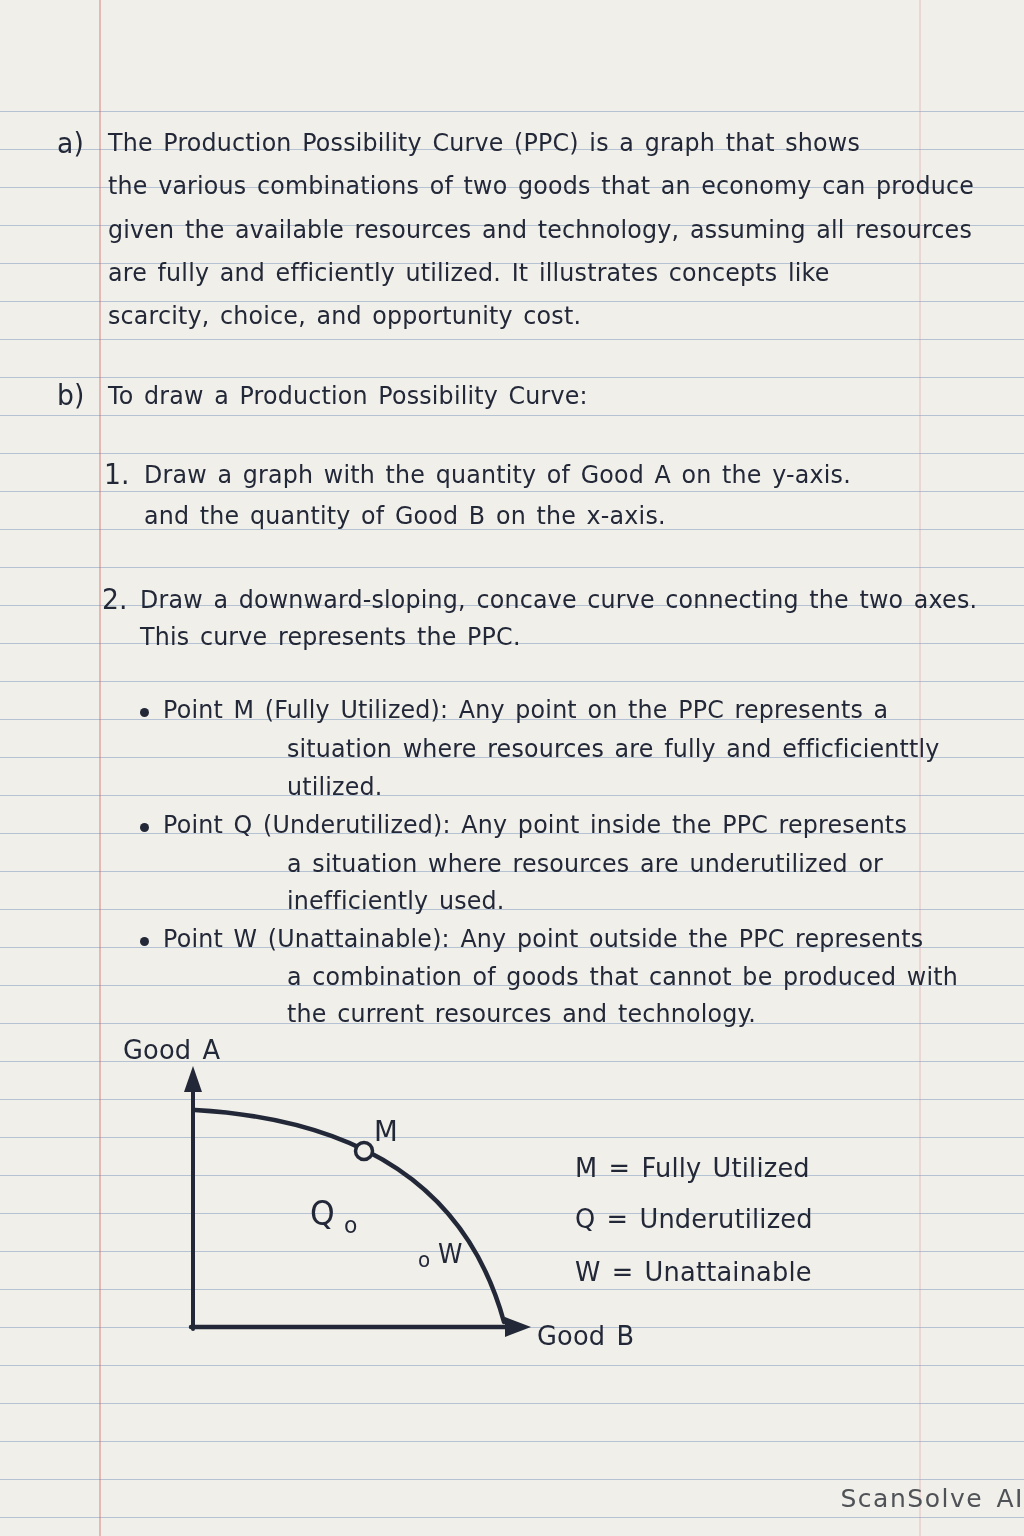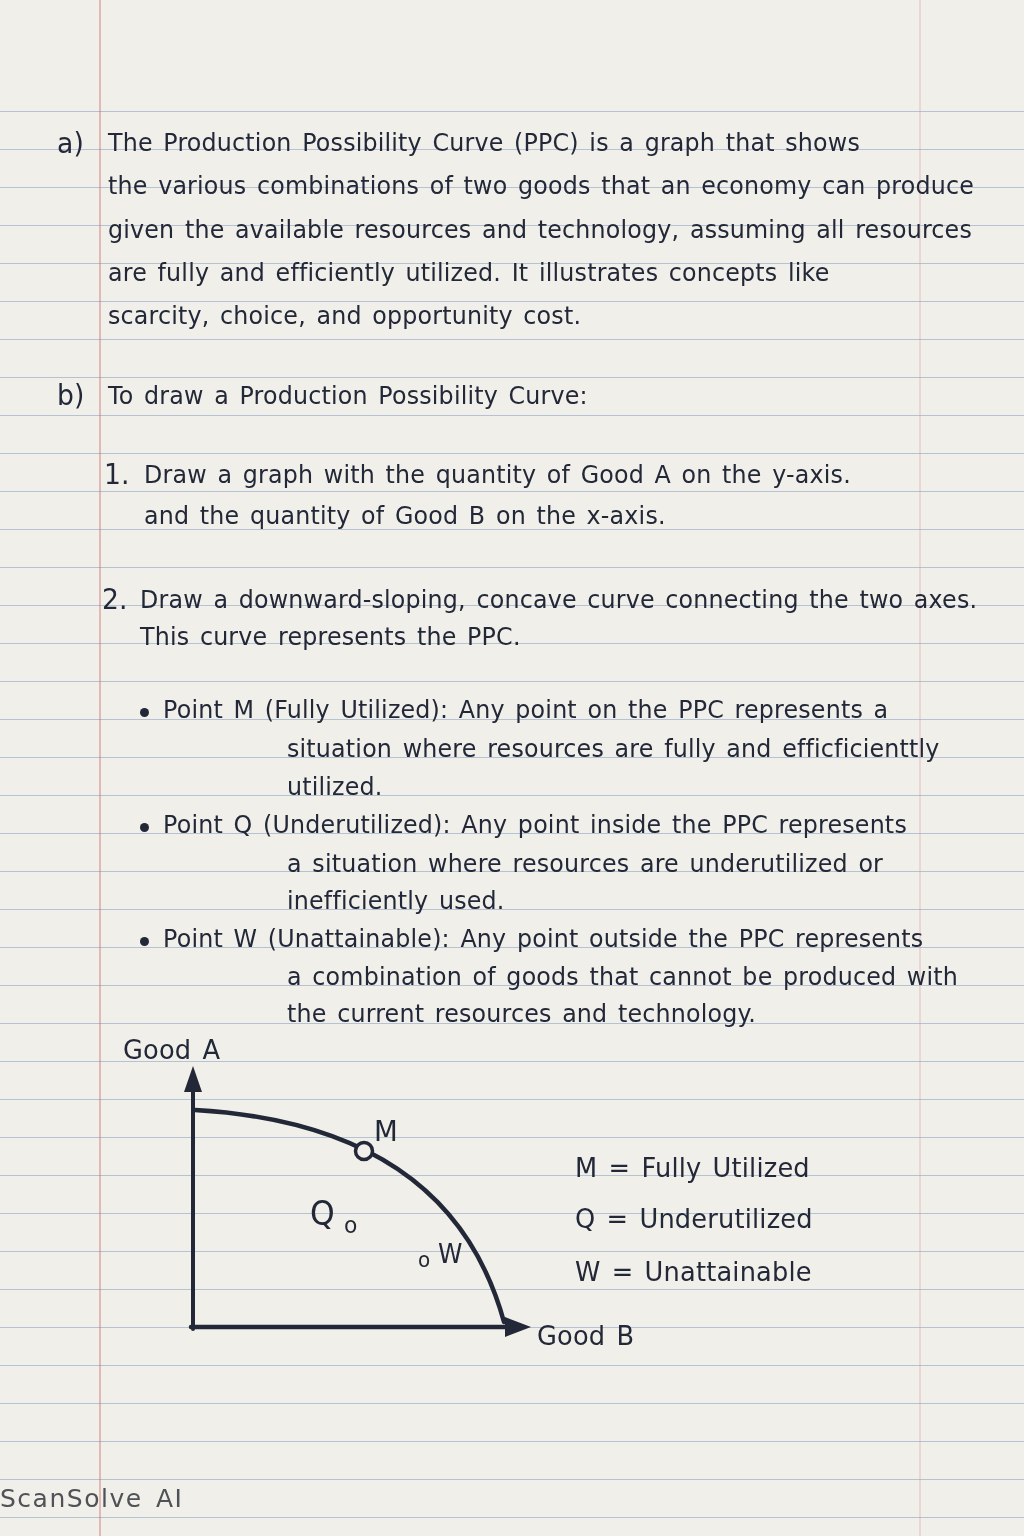--- a/index.html
+++ b/index.html
@@ -44,21 +44,21 @@
   }
   .graph-label{font-size:27px;}
   .legend-row{font-size:27px;}
   .pt-m{font-size:29px;}
   .pt-q{font-size:33px;}
   .pt-q-marker{font-size:23px;}
   .pt-w-marker{font-size:21px;}
   .pt-w{font-size:26px;}
   .footer{
     position:absolute;left:0;right:0;top:1484px;
-    text-align:left;font-size:25px;letter-spacing:1.5px;
+    text-align:right;font-size:25px;letter-spacing:1.5px;
     color:#4f5257;word-spacing:4px;
   }
   svg.graph{position:absolute;left:0;top:0;pointer-events:none;}
 </style>
 </head>
 <body>
 
 <div class="page">
 
   <div class="ruling"></div>

